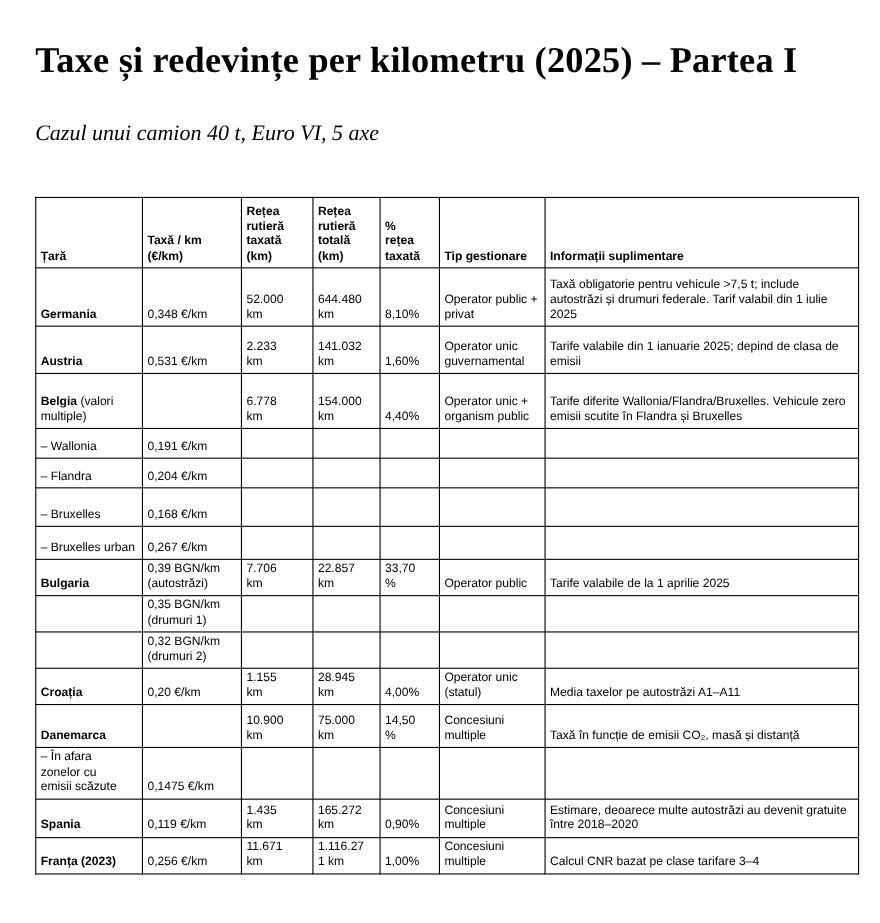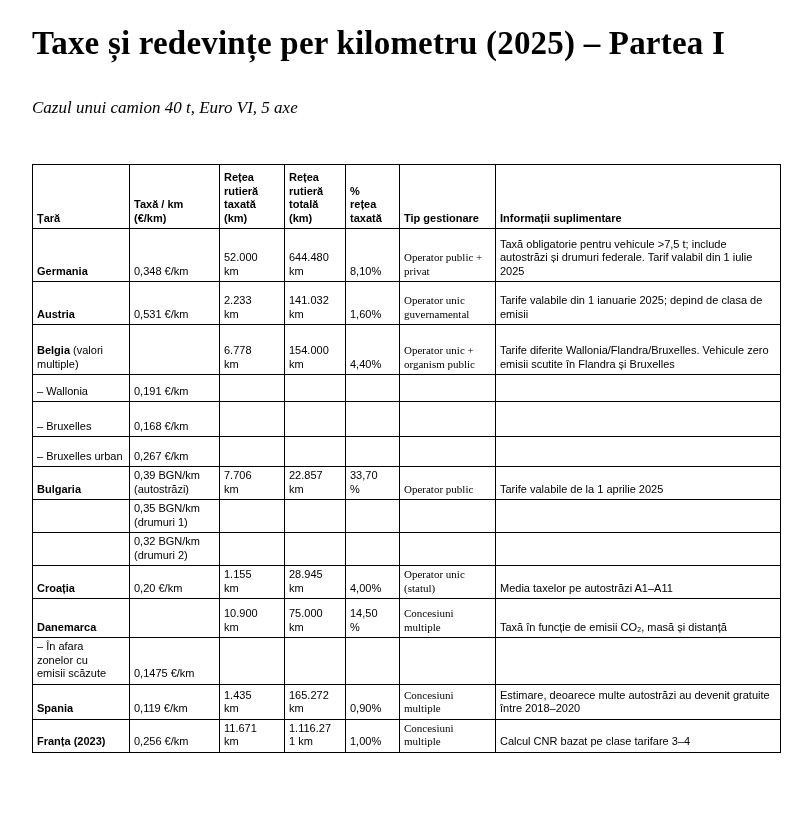--- a/index.html
+++ b/index.html
@@ -1,31 +1,31 @@
 <!DOCTYPE html>
 <html><head>
 <meta charset="utf-8">
 <style>
   html,body { margin:0; padding:0; background:#ffffff; }
   body { width:800px; min-height:839px; color:#000; font-family:"Liberation Sans",sans-serif; }
-  .page { padding:12px 20px 20px 32px; }
+  .page { padding:24px 20px 20px 32px; }
 
   .doc-title {
     font-family:"Liberation Serif",serif;
     font-weight:bold;
     font-size:33px;
     line-height:47px;
     margin:8px 0 0 0;
     max-width:700px;
     letter-spacing:0.2px;
   }
   .doc-subtitle {
     font-family:"Liberation Serif",serif;
     font-style:italic;
-    font-size:17px;
+    font-size:20px;
     margin-top:31px;
   }
 
   table.tolls {
     border-collapse:collapse;
     table-layout:fixed;
     width:748px;
     margin-top:46px;
   }
   table.tolls th, table.tolls td {
@@ -34,21 +34,21 @@
     text-align:left;
     font-size:11px;
     line-height:13.5px;
     padding:2px 5px 3px 4px;
     white-space:pre-line;
     overflow-wrap:break-word;
     word-break:break-word;
   }
   table.tolls th { font-weight:bold; }
   td.c-pct { text-align:right;margin-left:20px; }
-  td.c-mgmt { padding-right:20px;font-family:Liberation Serif, serif; }
+  td.c-mgmt { padding-right:20px; }
   .bn { font-weight:bold;text-align:center; }
   col.w-country { width:97px; }
   col.w-tax     { width:90px; }
   col.w-taxed   { width:65px; }
   col.w-total   { width:61px; }
   col.w-pct     { width:54px; }
   col.w-mgmt    { width:96px; }
   col.w-info    { width:285px; }
 </style>
 </head>
@@ -118,20 +118,29 @@
       </tr>
       <tr style="height:27px">
         <td class="c-country"><span class="bn"></span><span>– Wallonia</span></td>
         <td class="c-tax">0,191 €/km</td>
         <td class="c-taxed"></td>
         <td class="c-total"></td>
         <td class="c-pct"></td>
         <td class="c-mgmt"></td>
         <td class="c-info"></td>
       </tr>
+      <tr style="height:27px">
+        <td class="c-country"><span class="bn"></span><span>– Flandra</span></td>
+        <td class="c-tax">0,204 €/km</td>
+        <td class="c-taxed"></td>
+        <td class="c-total"></td>
+        <td class="c-pct"></td>
+        <td class="c-mgmt"></td>
+        <td class="c-info"></td>
+      </tr>
       <tr style="height:35px">
         <td class="c-country"><span class="bn"></span><span>– Bruxelles</span></td>
         <td class="c-tax">0,168 €/km</td>
         <td class="c-taxed"></td>
         <td class="c-total"></td>
         <td class="c-pct"></td>
         <td class="c-mgmt"></td>
         <td class="c-info"></td>
       </tr>
       <tr style="height:30px">

